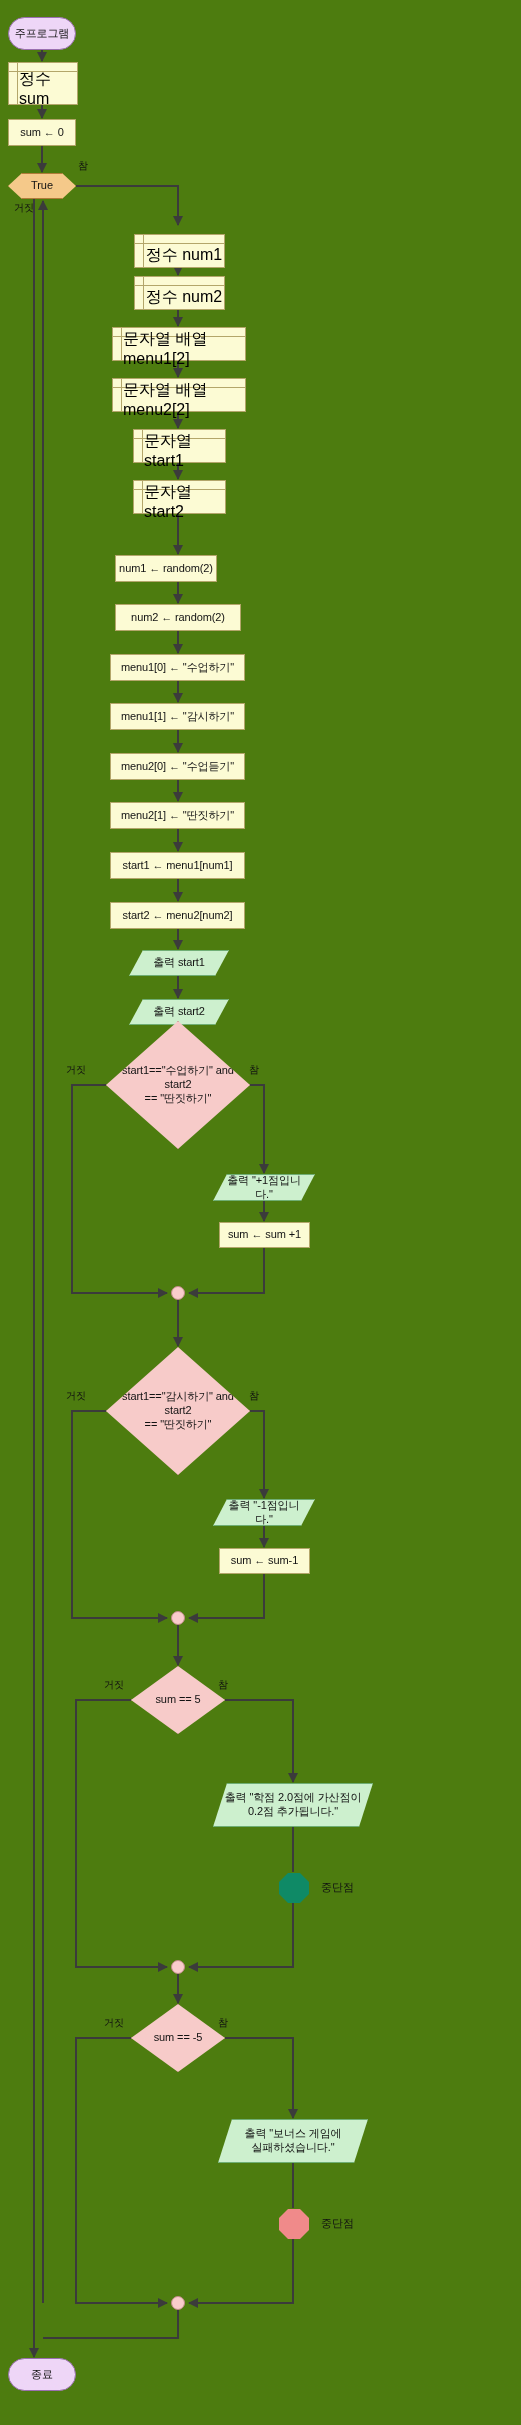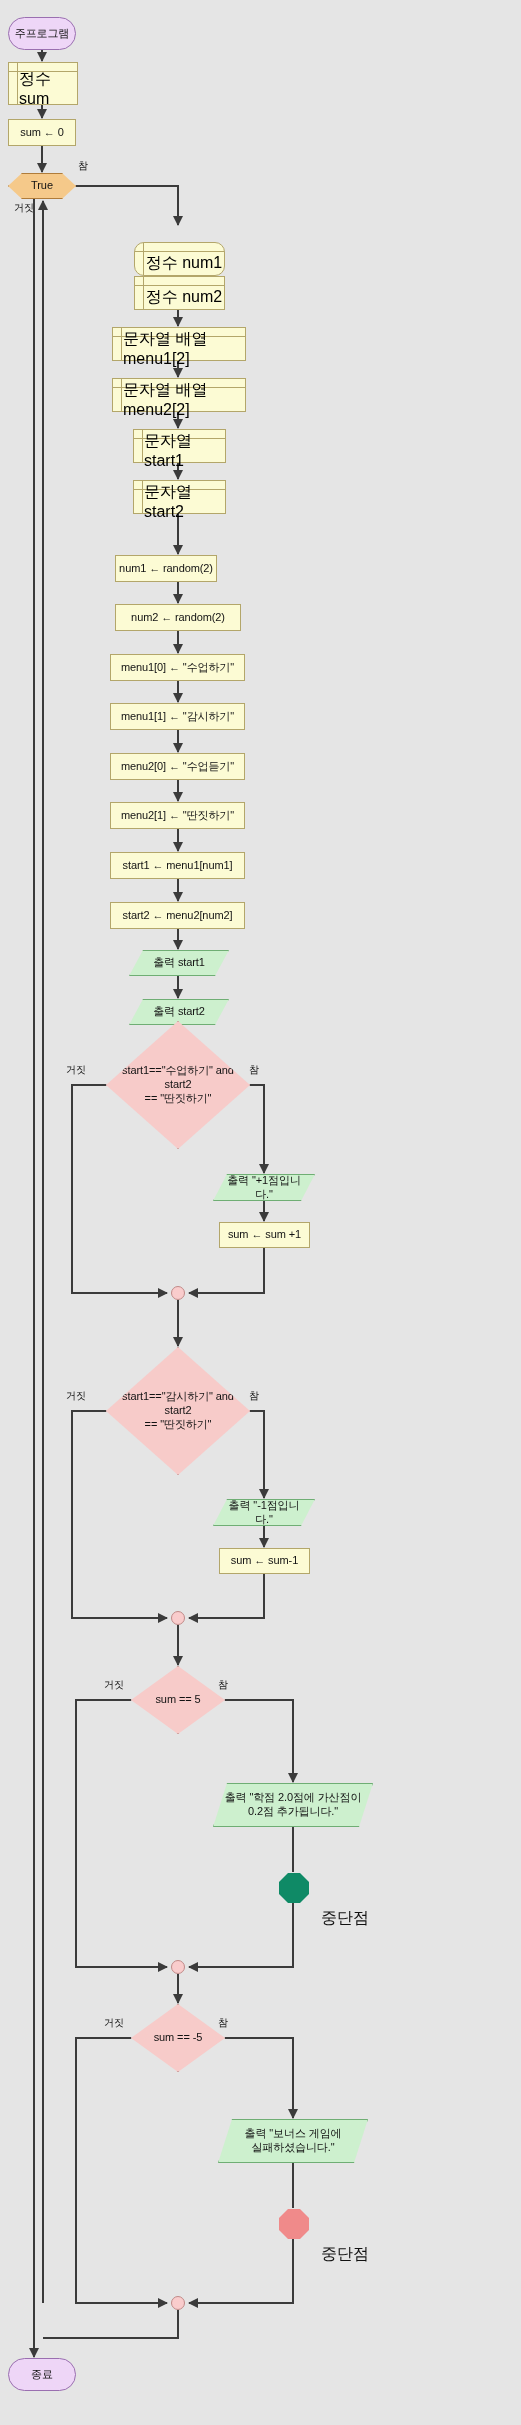--- a/index.html
+++ b/index.html
@@ -8,21 +8,21 @@
     padding: 0;
     background: #ffffff;
   }
   body {
     font-family: "Liberation Sans", "DejaVu Sans", sans-serif;
   }
   #canvas {
     position: relative;
     width: 521px;
     height: 2425px;
-    background: #e5e5e5;
+    background: #4d7c0f;
     overflow: hidden;
   }
   #wires {
     position: absolute;
     left: 0;
     top: 0;
     width: 521px;
     height: 2425px;
     pointer-events: none;
   }
@@ -128,25 +128,24 @@
   
   .edge-label {
     position: absolute;
     font-size: 10px;
     color: #111111;
     white-space: nowrap;
     z-index: 6;
   }
   .side-label {
     position: absolute;
-    font-size: 16px;
+    font-size: 11px;
     color: #111111;
     white-space: nowrap;
     z-index: 6;
-    margin-top: 28px;
   }
 </style>
 </head>
 <body>
 
 <div id="canvas">
 
   <svg id="wires" viewBox="0 0 521 2425" width="521" height="2425">
     <defs>
       <marker id="arrow" viewBox="0 0 10 10" refX="9" refY="5" markerWidth="5" markerHeight="5" orient="auto-start-reverse">
@@ -213,21 +212,21 @@
     <span>sum ← 0</span>
   </div>
 
   <div class="node loopbox" style="left: 8px; top: 173px; margin-top: 0px; width: 68px; height: 26px;">
     <span>True</span>
   </div>
 
   <span class="edge-label" style="left: 78px; top: 159px;">참</span>
   <span class="edge-label" style="left: 14px; top: 201px;">거짓</span>
 
-  <div class="declare" style="left: 134px; top: 226px; width: 89px; height: 32px; margin-top: 16px; border-radius: 10px;">
+  <div class="declare" style="left: 134px; top: 226px; width: 89px; height: 32px; margin-top: 8px;">
     <span class="inner-v"></span>
     <span class="inner-h"></span>
     <span class="dlabel">정수 num1</span>
   </div>
 
   <div class="declare" style="left: 134px; top: 276px; width: 89px; height: 32px; margin-top: 0px;">
     <span class="inner-v"></span>
     <span class="inner-h"></span>
     <span class="dlabel">정수 num2</span>
   </div>

